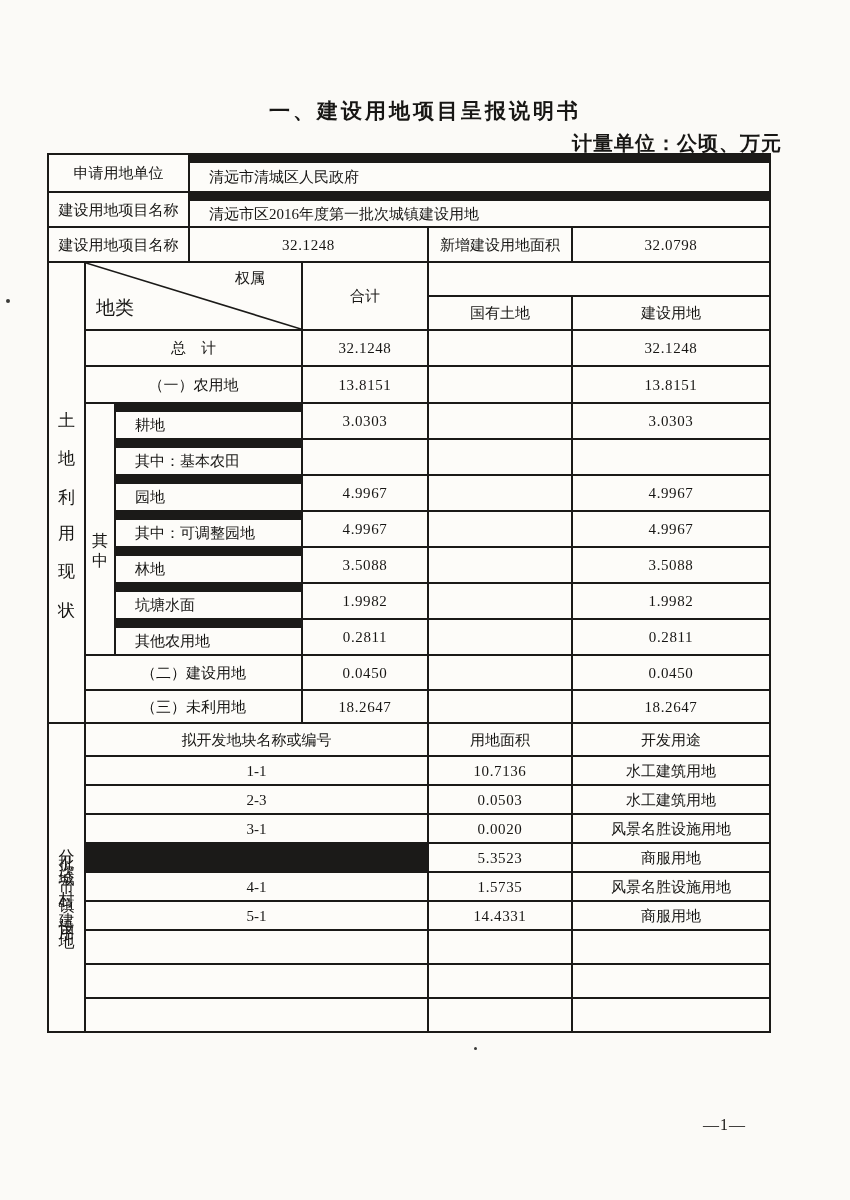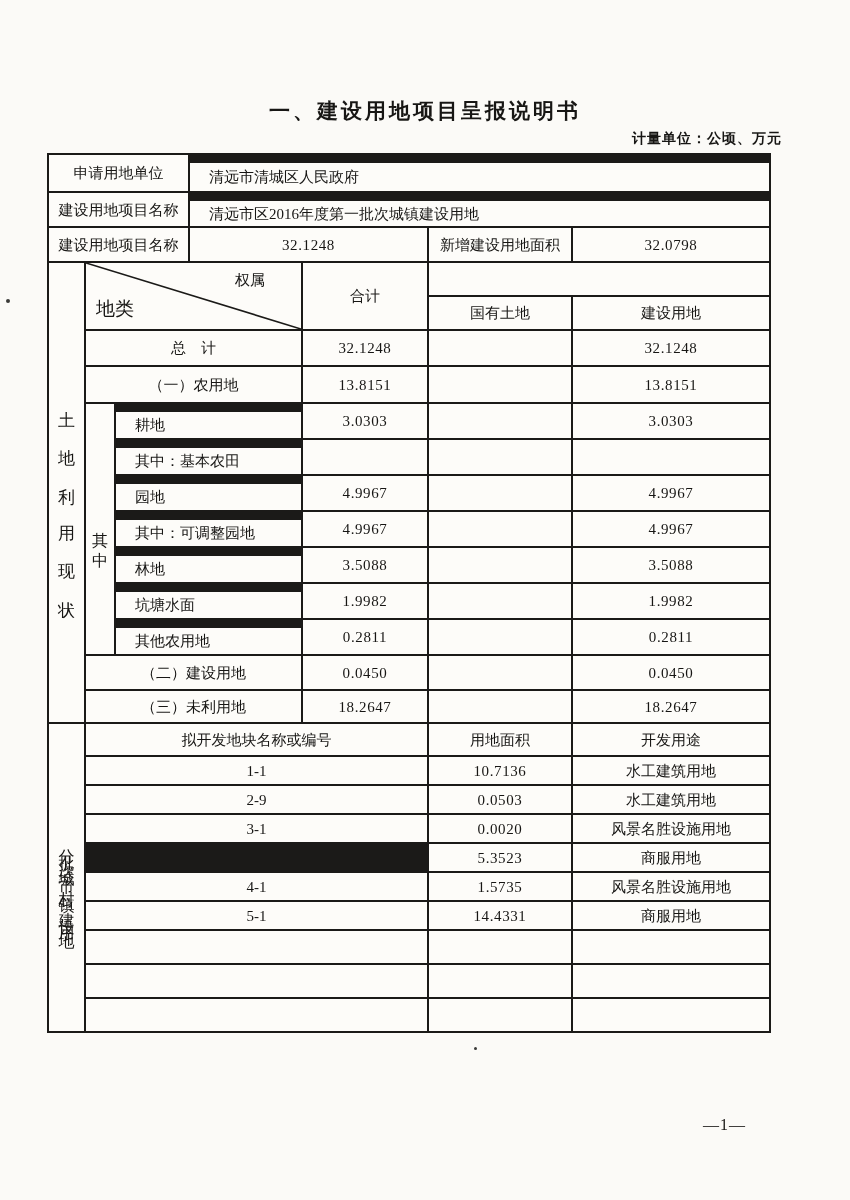--- a/index.html
+++ b/index.html
@@ -7,40 +7,40 @@
     width:850px; height:1200px; position:relative; overflow:hidden;
     background:#fbfaf7; color:#171614;
     font-family:"Liberation Serif","DejaVu Serif",serif;
   }
   .page-title {
     position:absolute; top:97px; left:0; width:100%;
     text-align:center; font-size:21px; font-weight:bold; letter-spacing:3px;
     font-family:"Liberation Sans","DejaVu Sans",sans-serif;
   }
   .unit-note {
-    position:absolute; top:130px; right:68px; font-size:14px; font-weight:600; letter-spacing:1px;
+    position:absolute; top:130px; right:68px; font-size:20px; font-weight:600; letter-spacing:1px;
   }
   .sheet {
     position:absolute; left:47px; top:153px;
     display:grid;
     grid-template-columns:35px 28px 72px 111px 124px 142px 196px;
     grid-template-rows:36px 33px 33px 32px 32px 34px 35px 34px 34px 34px 34px 34px 34px 34px 33px 31px 31px 27px 27px 27px 27px 27px 27px 32px 32px 32px;
     gap:2px; background:#1b1a18; border:2px solid #1b1a18;
   }
   .cell {
     background:#fdfcf9; display:flex; align-items:center; justify-content:center;
     font-size:15px; line-height:1.2; white-space:nowrap;
   }
   .cell.left { justify-content:flex-start; padding-left:19px;margin-top:8px; }
   .num { letter-spacing:0.6px; }
   .vtext { writing-mode:vertical-lr; line-height:1; }
   .strip1 span { font-size:17px; letter-spacing:38px; margin-bottom:-38px; }
   .strip2 span { font-size:16px; letter-spacing:7px; margin-bottom:-7px; }
   .stripsub span { font-size:16px; letter-spacing:20px; margin-bottom:-20px; }
-  .diag { position:relative; }
+  .diag { position:relative;font-family:Liberation Mono, monospace; }
   .diag svg { position:absolute; left:0; top:0; width:100%; height:100%; }
   .diag .corner-top { position:absolute; top:8px; right:36px; font-size:15px; }
   .diag .corner-bottom { position:absolute; bottom:8px; left:10px; font-size:19px; }
   .page-num { position:absolute; top:1116px; right:104px; font-size:16px; letter-spacing:1px; }
   .speck { position:absolute; background:#3a3a38; border-radius:50%; }
   .speck.s1 { left:6px; top:299px; width:4px; height:4px; }
   .speck.s2 { left:474px; top:1047px; width:3px; height:3px; }
 </style>
 </head>
 <body>
@@ -141,21 +141,21 @@
   </div>
 
   <div class="cell" style="grid-area:17/2/18/6">拟开发地块名称或编号</div>
   <div class="cell" style="grid-area:17/6/18/7">用地面积</div>
   <div class="cell" style="grid-area:17/7/18/8">开发用途</div>
 
   <div class="cell" style="grid-area:18/2/19/6">1-1</div>
   <div class="cell num" style="grid-area:18/6/19/7">10.7136</div>
   <div class="cell" style="grid-area:18/7/19/8">水工建筑用地</div>
 
-  <div class="cell" style="grid-area:19/2/20/6">2-9</div>
+  <div class="cell" style="grid-area:19/2/20/6">2-3</div>
   <div class="cell num" style="grid-area:19/6/20/7">0.0503</div>
   <div class="cell" style="grid-area:19/7/20/8">水工建筑用地</div>
 
   <div class="cell" style="grid-area:20/2/21/6">3-1</div>
   <div class="cell num" style="grid-area:20/6/21/7">0.0020</div>
   <div class="cell" style="grid-area:20/7/21/8">风景名胜设施用地</div>
 
   <div class="cell num" style="grid-area:21/6/22/7">5.3523</div>
   <div class="cell" style="grid-area:21/7/22/8">商服用地</div>
 

